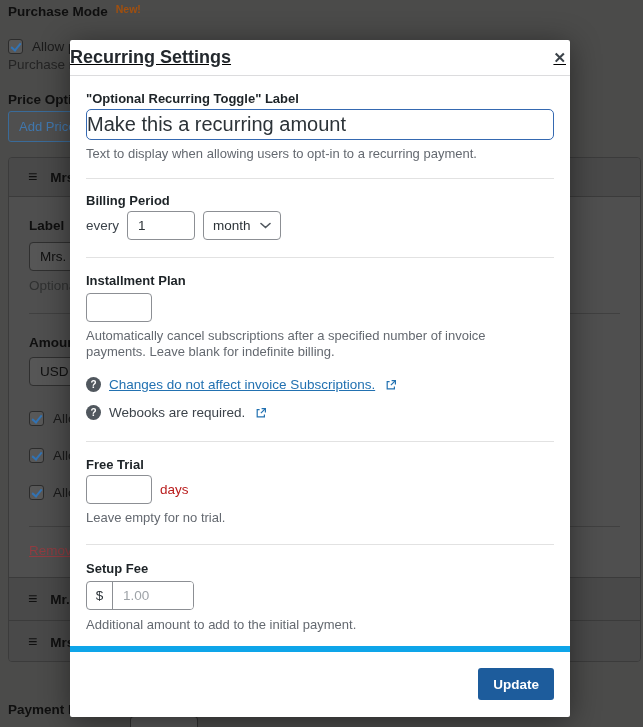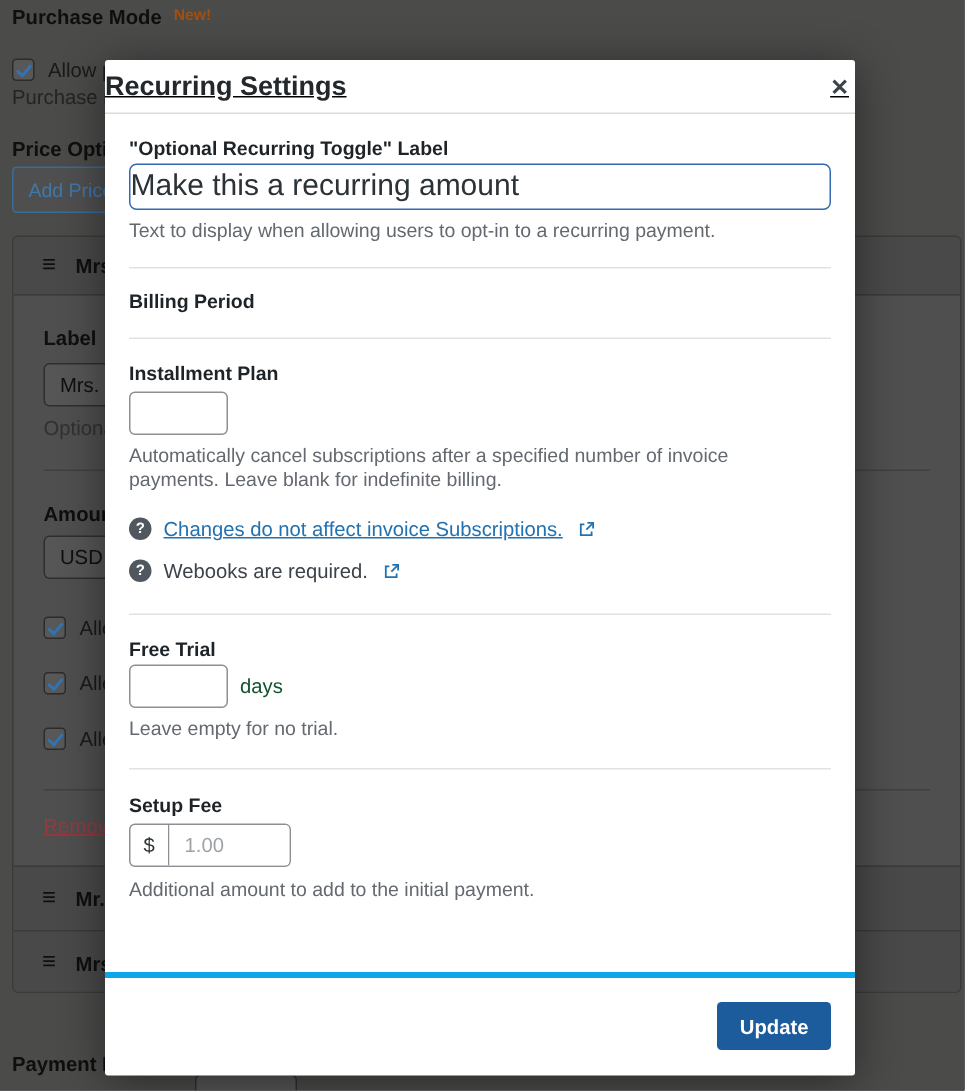--- a/index.html
+++ b/index.html
@@ -37,21 +37,21 @@
   .inrow{display:flex;align-items:center;gap:8px;}
   .selectbox{width:78px;height:29px;border:1px solid #8c8f94;border-radius:4px;display:flex;align-items:center;justify-content:space-between;padding:0 9px;font-size:13.5px;color:#2c3338;background:#fff;cursor:pointer;}
   .noterow{display:flex;align-items:center;gap:8px;font-size:13.5px;color:#3c434a;}
   .qicon{flex:0 0 15px;width:15px;height:15px;border-radius:50%;background:#50575e;color:#fff;font-size:10px;font-weight:700;display:flex;align-items:center;justify-content:center;}
   .mlink{color:#2271b1;text-decoration:underline;cursor:pointer;}
   .extlink{flex:0 0 auto;margin-left:2px;}
   .feegroup{display:inline-flex;align-items:stretch;height:29px;border:1px solid #8c8f94;border-radius:4px;overflow:hidden;margin-top:5px;}
   .feecur{width:26px;display:flex;align-items:center;justify-content:center;font-size:13.5px;color:#2c3338;border-right:1px solid #8c8f94;}
   .feeinput{width:80px;border:none;outline:none;padding:0 10px;font-size:13.5px;color:#8b5cf6;}
   .feeinput::placeholder{color:#9ea3a8;}
-  .mfoot{flex:0 0 auto;border-top:4px solid #0ea5e9;padding:16px 16px 17px;display:flex;justify-content:flex-end;}
+  .mfoot{flex:0 0 auto;border-top:6px solid #0ea5e9;padding:16px 16px 17px;display:flex;justify-content:flex-end;}
   .updatebtn{background:#1d5c9c;color:#fff;border:none;border-radius:3px;height:32px;padding:0 15px;font-size:13.5px;font-weight:600;cursor:pointer;}
 
   
   .mt3{margin-top:3px;}.mt5{margin-top:5px;}.mt6{margin-top:6px;}.mt7{margin-top:7px;}.mt8{margin-top:8px;}
   .mt13{margin-top:13px;}.mt15{margin-top:15px;}.mt16{margin-top:16px;}.mt17{margin-top:17px;}
   .mt19{margin-top:19px;}.mt21{margin-top:21px;}
 </style>
 </head>
 <body>
 
@@ -129,20 +129,30 @@
 
     <div class="mbody">
 
       <div class="flabel">"Optional Recurring Toggle" Label</div>
       <input class="focusinput" type="text" value="Make this a recurring amount" style="">
       <div class="fhelp mt7">Text to display when allowing users to opt-in to a recurring payment.</div>
 
       <hr class="divider mt17">
 
       <div class="flabel mt15">Billing Period</div>
+      <div class="inrow mt3">
+        <span style="font-size:13.5px;color:#3c434a;">every</span>
+        <input class="tinput" style="width: 68px;" type="text" value="1">
+        <div class="selectbox">
+          <span>month</span>
+          <svg width="11" height="7" viewBox="0 0 11 7">
+              <path d="M1 1.5 L5.5 5.5 L10 1.5" fill="none" stroke="#50575e" stroke-width="1.6" stroke-linecap="round"></path>
+            </svg>
+        </div>
+      </div>
 
       <hr class="divider mt17">
 
       <div class="flabel mt16">Installment Plan</div>
       <input class="tinput mt5" style="width: 66px; display: block;" type="text">
       <div class="fhelp fhelp2 mt6">Automatically cancel subscriptions after a specified number of invoice payments. Leave blank for indefinite billing.</div>
 
       <div class="noterow mt17">
         <span class="qicon">?</span>
         <span class="mlink">Changes do not affect invoice Subscriptions.</span>
@@ -161,21 +171,21 @@
             <path d="M6.6 1.6 H10.4 V5.4" fill="none" stroke="#2271b1" stroke-width="1.2"></path>
             <path d="M10.1 1.9 L5.9 6.1" fill="none" stroke="#2271b1" stroke-width="1.2"></path>
           </svg>
       </div>
 
       <hr class="divider mt21">
 
       <div class="flabel mt16">Free Trial</div>
       <div class="inrow mt3">
         <input class="tinput" style="width: 66px;" type="text">
-        <span style="font-size:13.5px;color:#14532d;">days</span>
+        <span style="font-size:13.5px;color:#b91c1c;">days</span>
       </div>
       <div class="fhelp mt7">Leave empty for no trial.</div>
 
       <hr class="divider mt19">
 
       <div class="flabel mt17">Setup Fee</div>
       <div class="feegroup">
         <span class="feecur">$</span>
         <input class="feeinput" type="text" placeholder="1.00" style="">
       </div>

